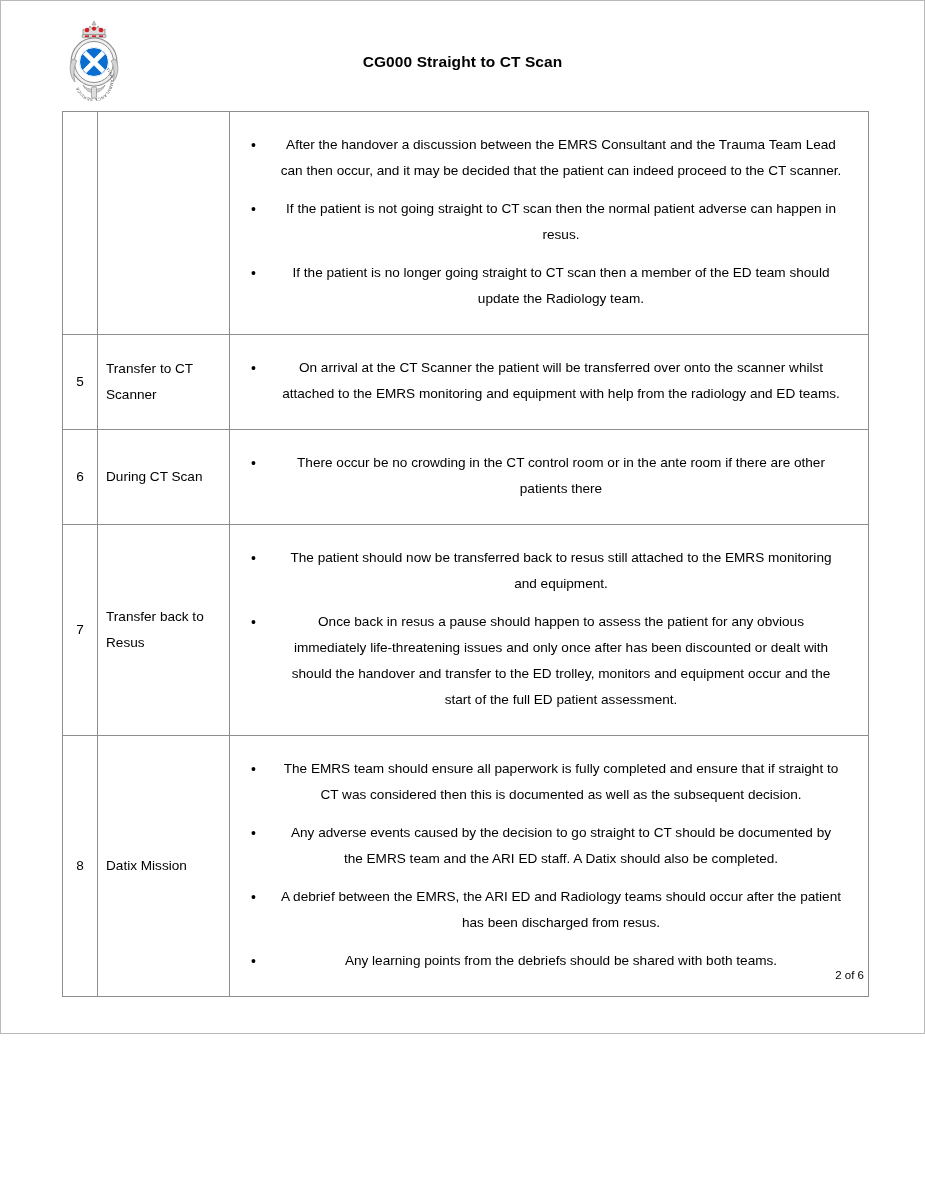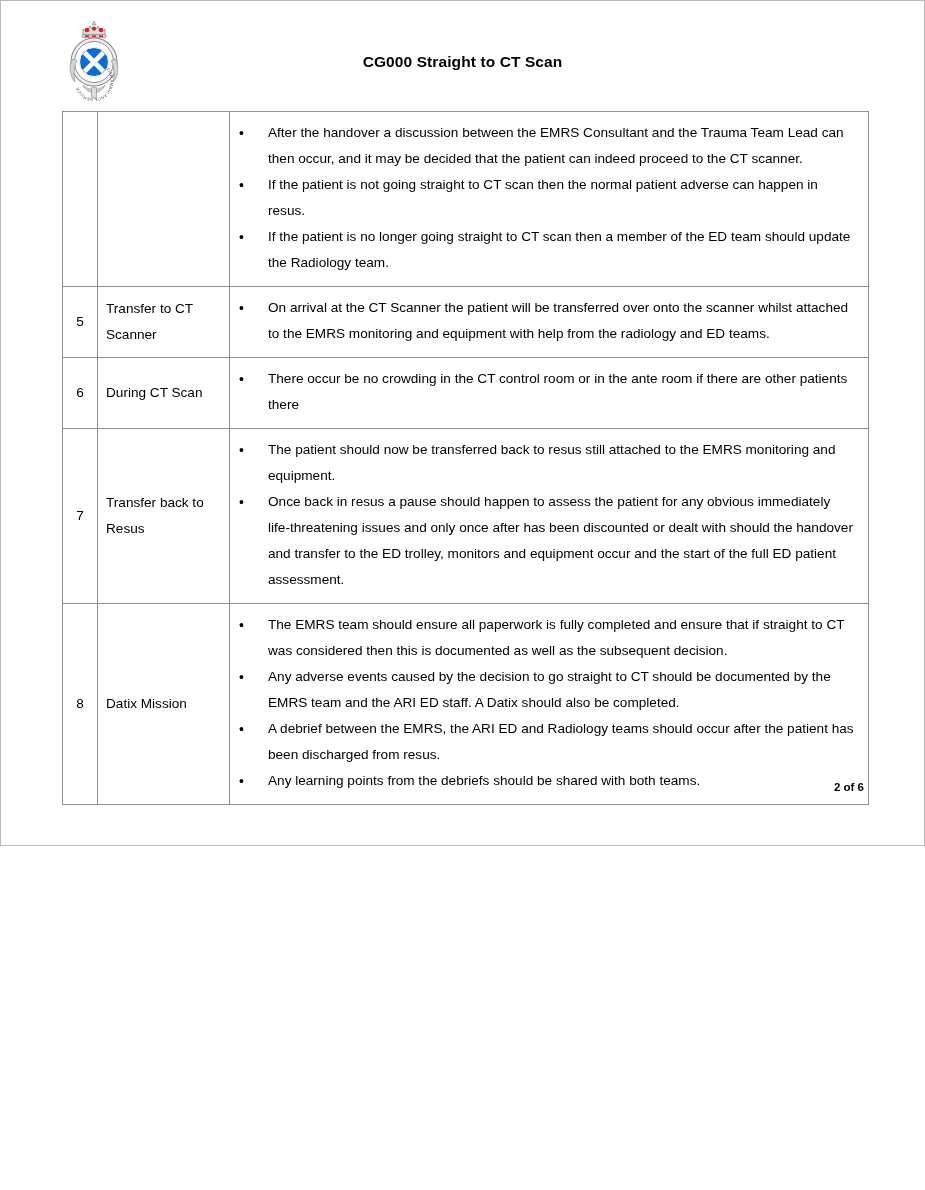--- a/index.html
+++ b/index.html
@@ -7,21 +7,21 @@
     padding: 0;
     background: #ffffff;
   }
   body {
     font-family: "Liberation Sans", sans-serif;
     color: #000000;
   }
   .page {
     position: relative;
     width: 925px;
-    height: 846px;
+    height: 1034px;
     background: #ffffff;
     border: 1px solid #b9b9b9;
     box-sizing: border-box;
     overflow: hidden;
   }
 
   
   .header {
     position: relative;
     height: 104px;
@@ -80,41 +80,40 @@
 
   ul.bullets {
     margin: 0;
     padding: 0;
     list-style: none;
   }
   ul.bullets > li {
     position: relative;
     padding-left: 38px;
     padding-right: 6px;
-    margin: 0;
+    margin: 12px;
     line-height: 26px;
-    text-align: left;
+    text-align: center;
   }
   ul.bullets > li::before {
     content: "\2022";
     position: absolute;
     left: 9px;
     top: 0;
     font-size: 14px;
     line-height: 26px;
   }
 
   
   .footer {
     position: absolute;
     right: 60px;
     bottom: 52px;
     font-size: 11.5px;
     text-align: right;
-    font-weight: bold;
   }
 </style>
 </head>
 <body>
 
 <div class="page">
 
   <div class="header">
 
     <div class="crest">

